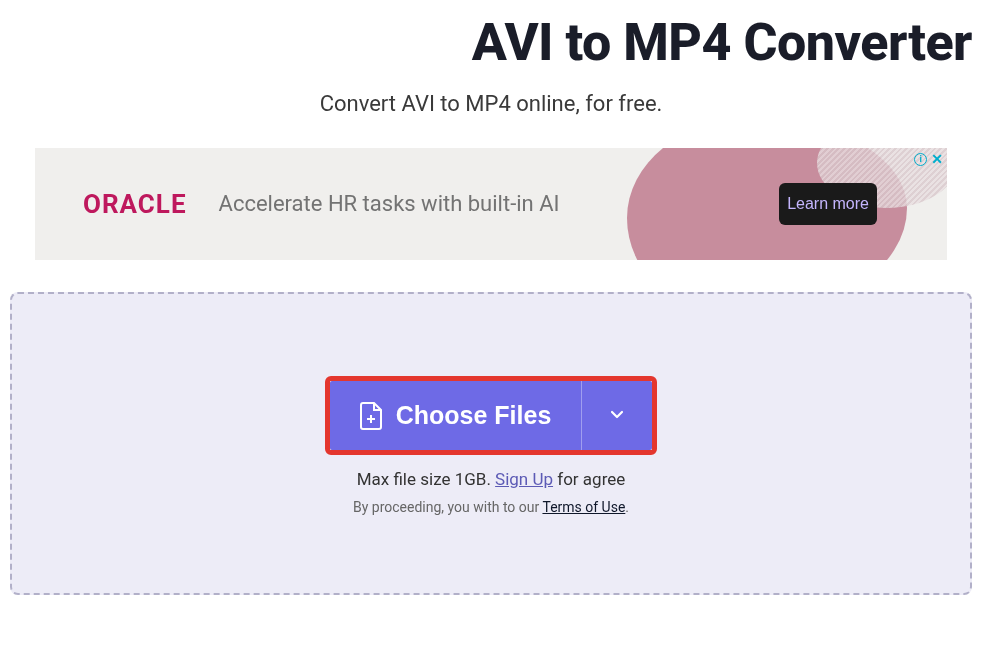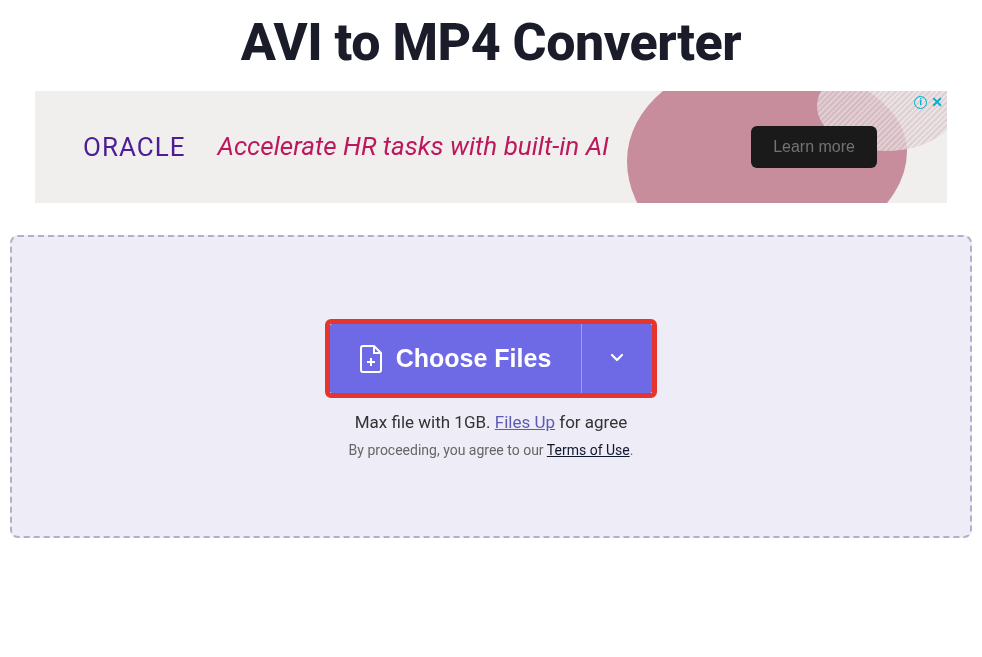--- a/index.html
+++ b/index.html
@@ -11,21 +11,21 @@
       font-family: -apple-system, BlinkMacSystemFont, "Segoe UI", Roboto, Helvetica, Arial, sans-serif;
       background: #ffffff;
       width: 982px;
       color: #1a1a1a;
     }
     .container {
       width: 100%;
       padding: 0 10px;
     }
     .page-title {
-      text-align: center;
+      text-align: right;
       font-size: 52px;
       font-weight: 800;
       color: #1a1d29;
       letter-spacing: -0.5px;
       margin-top: 12px;
       margin-bottom: 18px;
     }
     .page-subtitle {
       text-align: center;
       font-size: 22px;
@@ -36,35 +36,34 @@
       position: relative;
       width: 912px;
       height: 112px;
       margin: 0 auto 32px;
       background: #f0efed;
       overflow: hidden;
       display: flex;
       align-items: center;
     }
     .ad-logo {
-      color: #4c1d95;
-      font-weight: 400;
+      color: #be185d;
+      font-weight: 700;
       font-size: 26px;
       letter-spacing: 1px;
       margin-left: 48px;
       margin-right: 32px;
       flex-shrink: 0;
     }
     .ad-text {
-      color: #be185d;
-      font-size: 26px;
+      color: #737373;
+      font-size: 22px;
       font-weight: 400;
       line-height: 1.35;
       flex: 1;
-      font-style: italic;
     }
     .ad-blob {
       position: absolute;
       right: 40px;
       top: -30px;
       width: 280px;
       height: 200px;
       background: #c78d9d;
       border-radius: 45% 55% 60% 40% / 50% 45% 55% 50%;
       z-index: 0;
@@ -77,24 +76,24 @@
       height: 90px;
       background: repeating-linear-gradient(135deg, #d9c8cc 0 2px, #e8dee0 2px 4px);
       border-radius: 50%;
       z-index: 0;
       opacity: 0.8;
     }
     .ad-cta {
       position: relative;
       z-index: 1;
       background: #1a1a1a;
-      color: #737373;
+      color: #c4b5fd;
       border: none;
       font-size: 16px;
-      padding: 12px 22px;
+      padding: 12px 8px;
       border-radius: 6px;
       margin-right: 70px;
       cursor: pointer;
       flex-shrink: 0;
     }
     .ad-badges {
       position: absolute;
       top: 4px;
       right: 4px;
       display: flex;
@@ -185,20 +184,21 @@
     .terms a {
       color: #0f172a;
       text-decoration: underline;
     }
   </style>
 </head>
 <body>
 
 <div class="container">
   <h1 class="page-title">AVI to MP4 Converter</h1>
+  <p class="page-subtitle">Convert AVI to MP4 online, for free.</p>
 
   <div class="ad-banner">
     <div class="ad-blob"></div>
     <div class="ad-texture"></div>
     <div class="ad-logo">ORACLE</div>
     <div class="ad-text">Accelerate HR tasks with built-in AI</div>
     <button class="ad-cta">Learn more</button>
     <div class="ad-badges">
       <span class="ad-info-icon">i</span>
       <span class="ad-close-icon">✕</span>
@@ -221,19 +221,19 @@
         <button class="choose-dropdown">
           <span>
             <svg width="18" height="18" viewBox="0 0 18 18" fill="none">
               <path d="M4 7l5 5 5-5" stroke="#fff" stroke-width="2.2" fill="none" stroke-linecap="round" stroke-linejoin="round"></path>
             </svg>
           </span>
         </button>
       </div>
     </div>
     <div class="notice">
-      <span>Max file with 1GB. </span><a href="#">Files Up</a><span> for agree</span>
+      <span>Max file size 1GB. </span><a href="#">Sign Up</a><span> for agree</span>
     </div>
     <div class="terms">
-      <span>By proceeding, you agree to our </span><a href="#">Terms of Use</a><span>.</span>
+      <span>By proceeding, you with to our </span><a href="#">Terms of Use</a><span>.</span>
     </div>
   </div>
 </div>
 
 </body></html>

